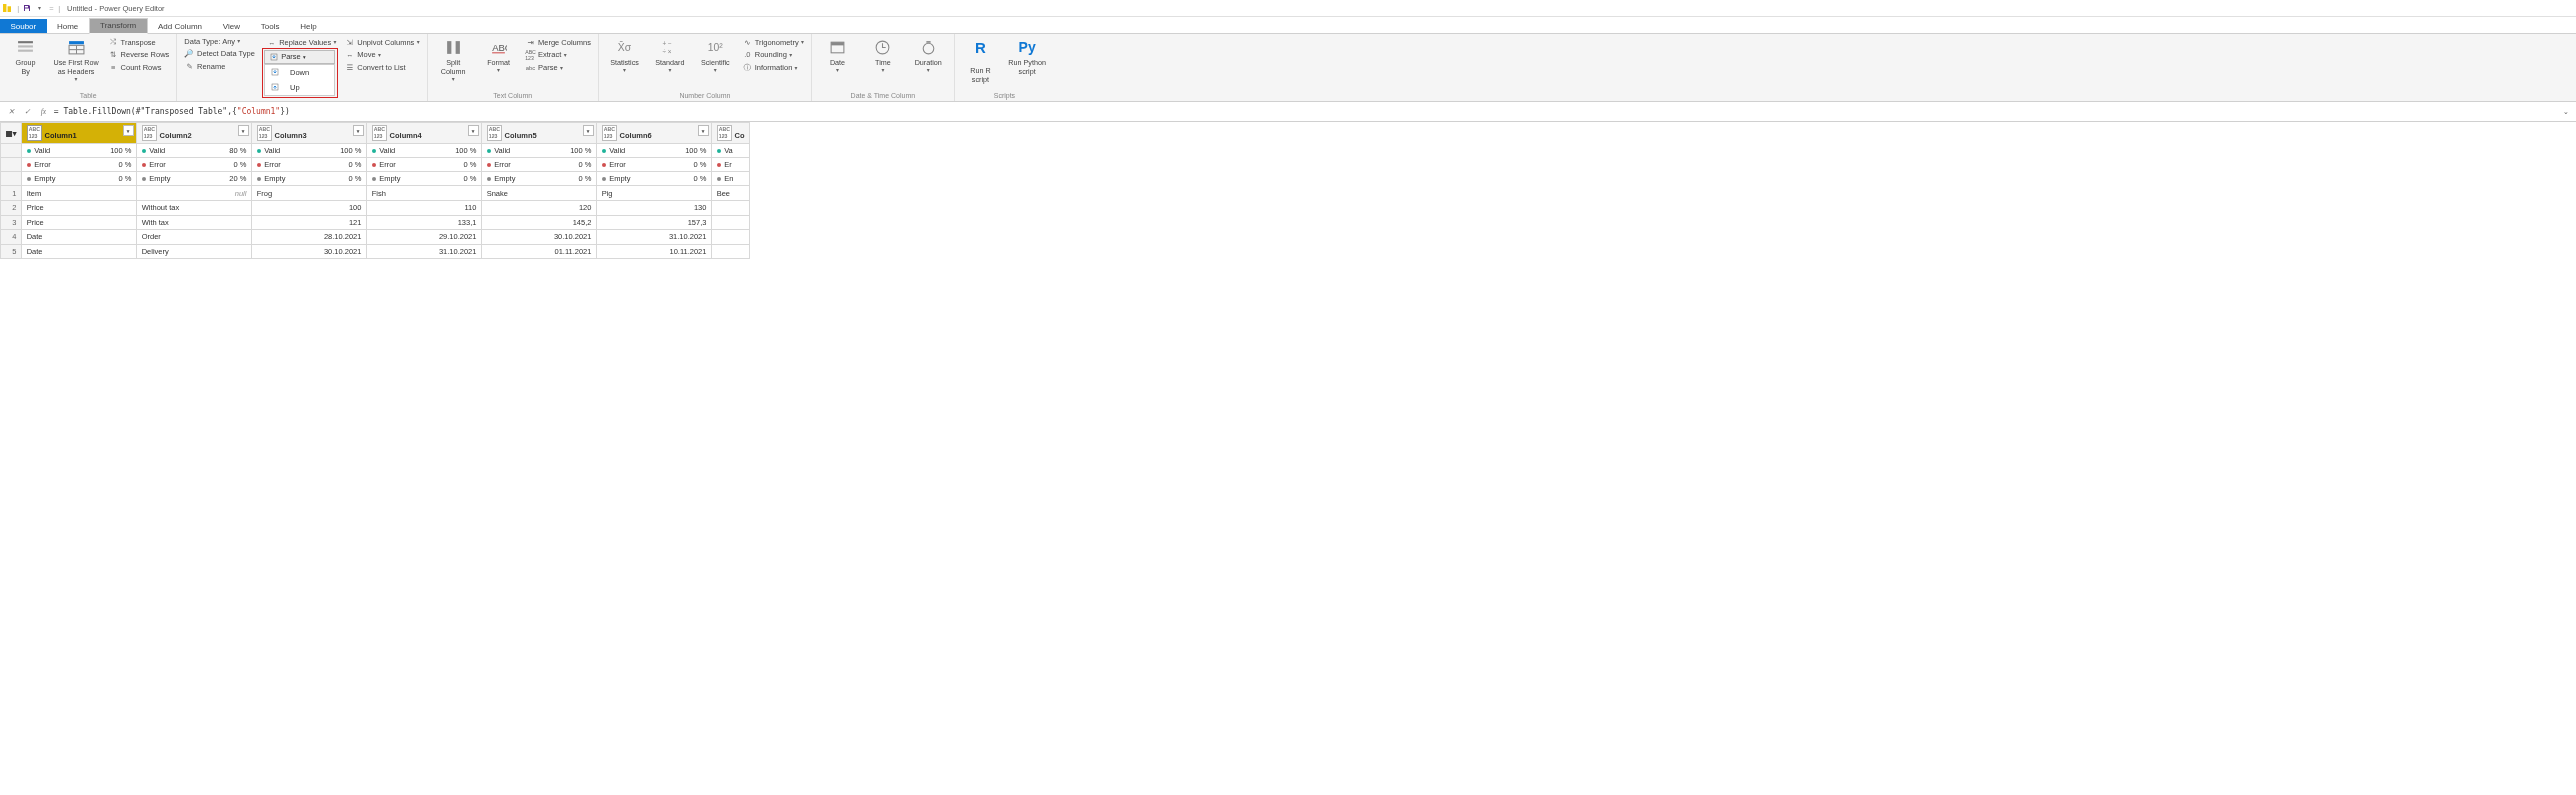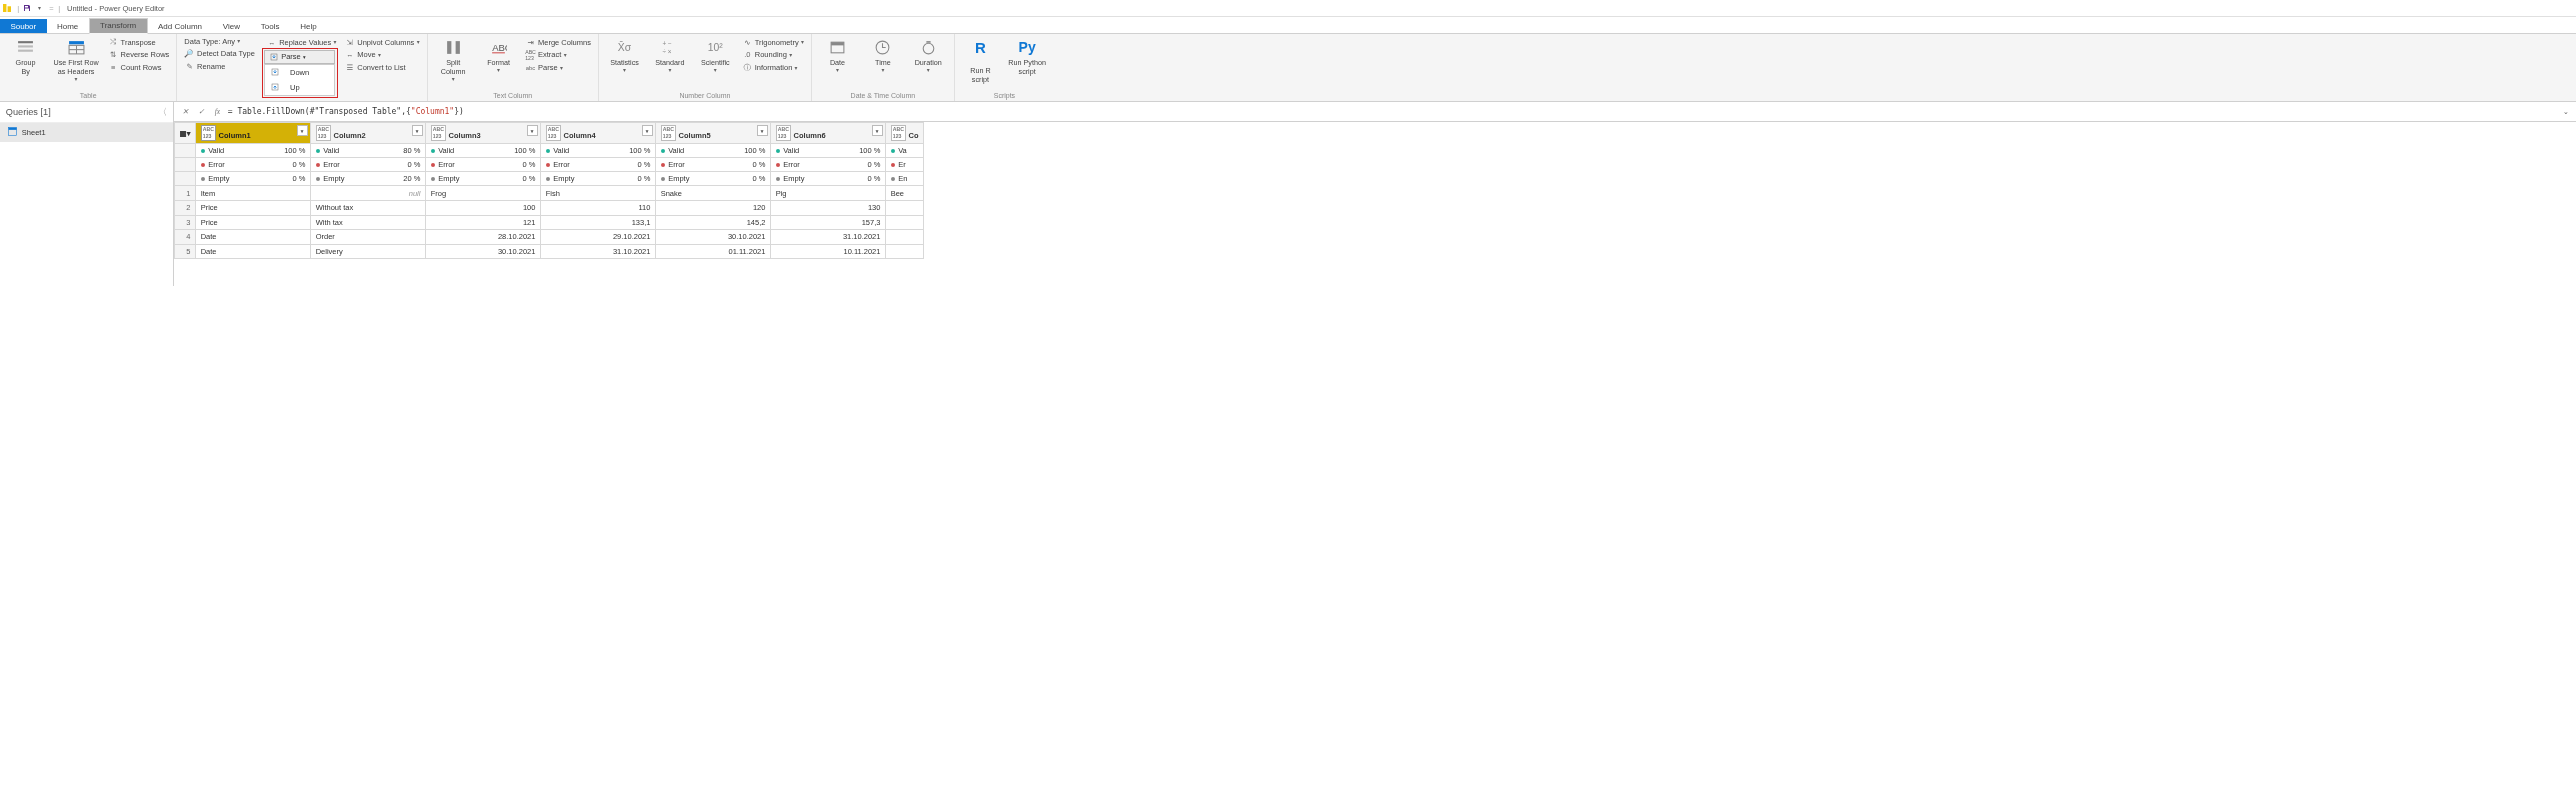--- a/index.html
+++ b/index.html
@@ -510,35 +510,20 @@
         <span style="white-space:pre-line;">Run Python
 script</span>
       </div>
     </div>
     <div class="rgroup-label">Scripts</div>
   </div>
 </div>
 
 <div class="main">
 
-  <div class="queries">
-    <div class="queries-hdr">
-      <span>Queries [1]</span>
-      <span class="chev">〈</span>
-    </div>
-    <div class="q-item">
-      <span class="qi-icon">
-        <svg width="9.2" height="9.2" viewBox="0 0 16 16">
-            <rect x="1" y="1" width="14" height="14" fill="none" stroke="#1078d4"></rect>
-            <rect x="1" y="1" width="14" height="4" fill="#1078d4"></rect>
-          </svg>
-      </span>
-      <span>Sheet1</span>
-    </div>
-  </div>
 
   <div class="workarea">
 
     <div class="fx-bar">
       <span class="fx-btn">✕</span>
       <span class="fx-btn">✓</span>
       <span class="fx-btn">fx</span>
       <div class="fx-input">
         <span>= Table.FillDown(#"Transposed Table",{</span><span style="color:#c0392b;">"Column1"</span><span>})</span>
       </div>

